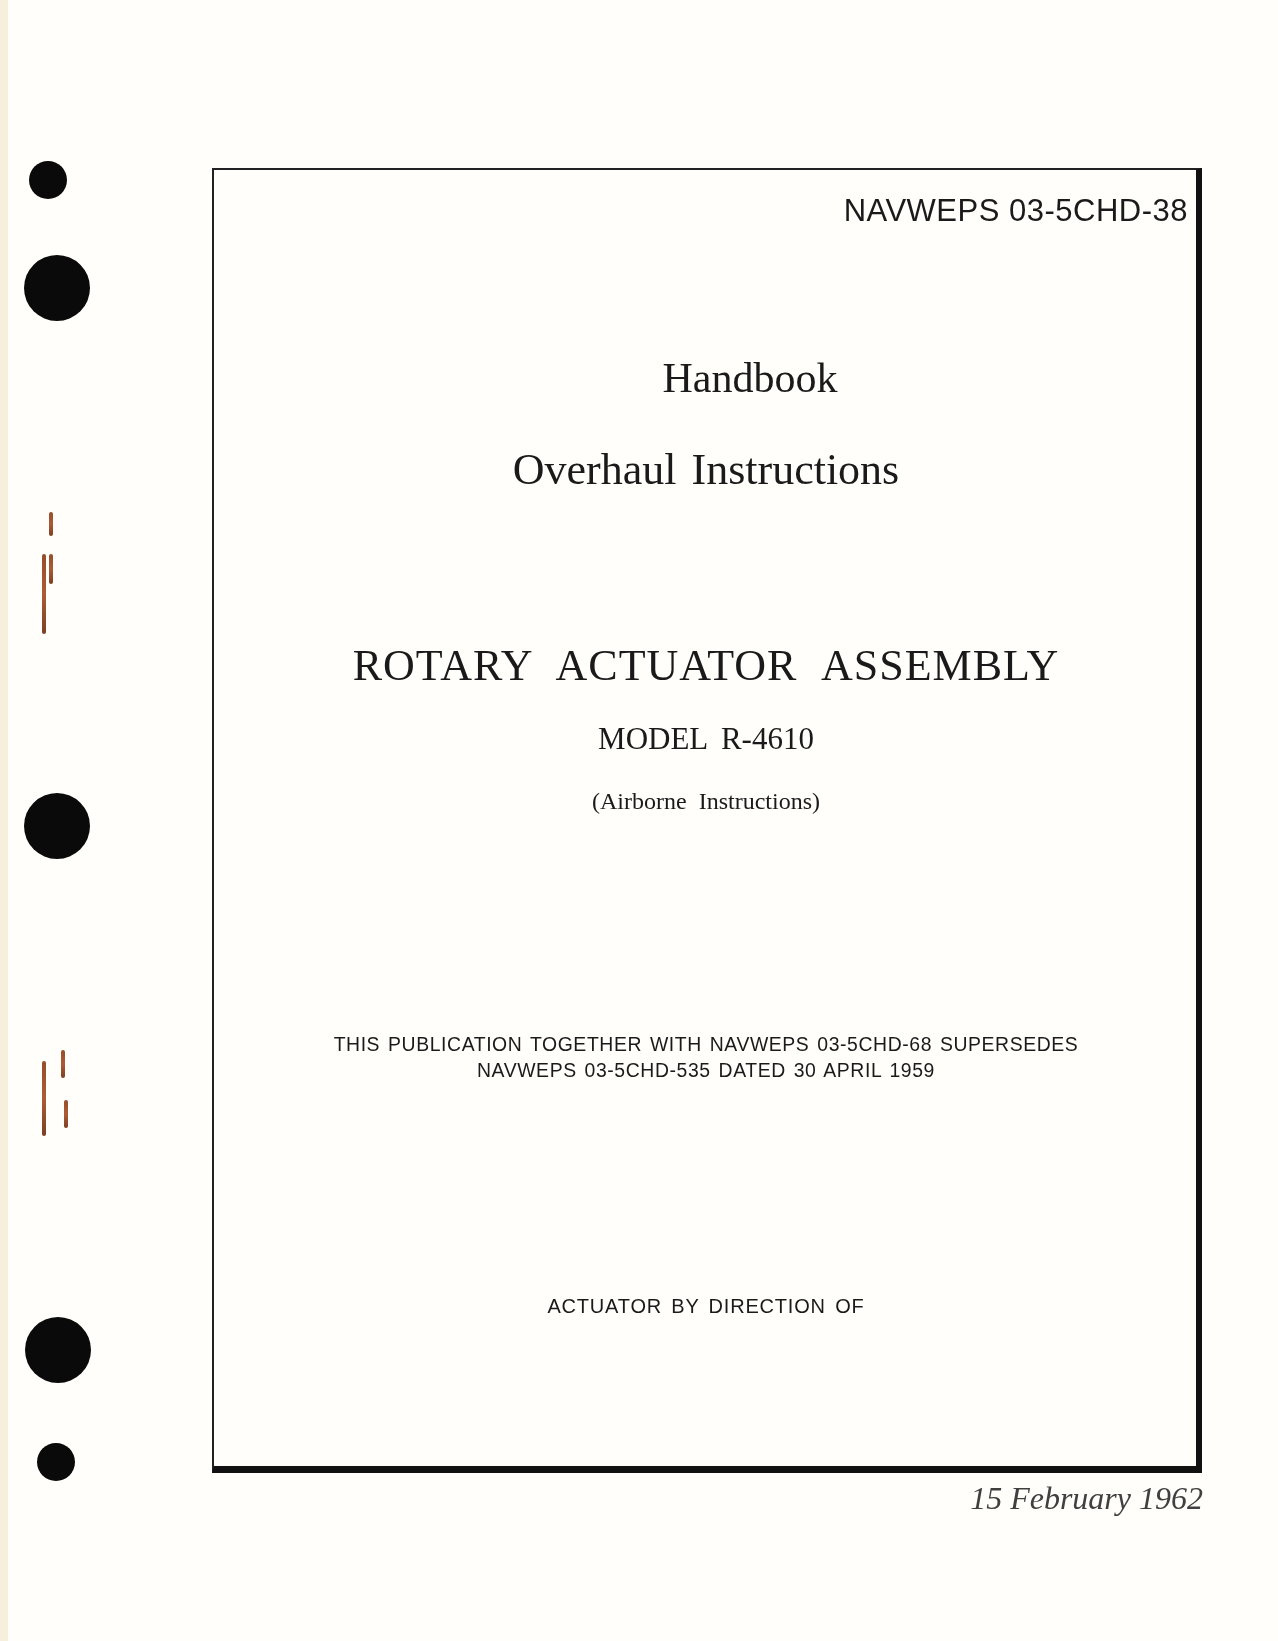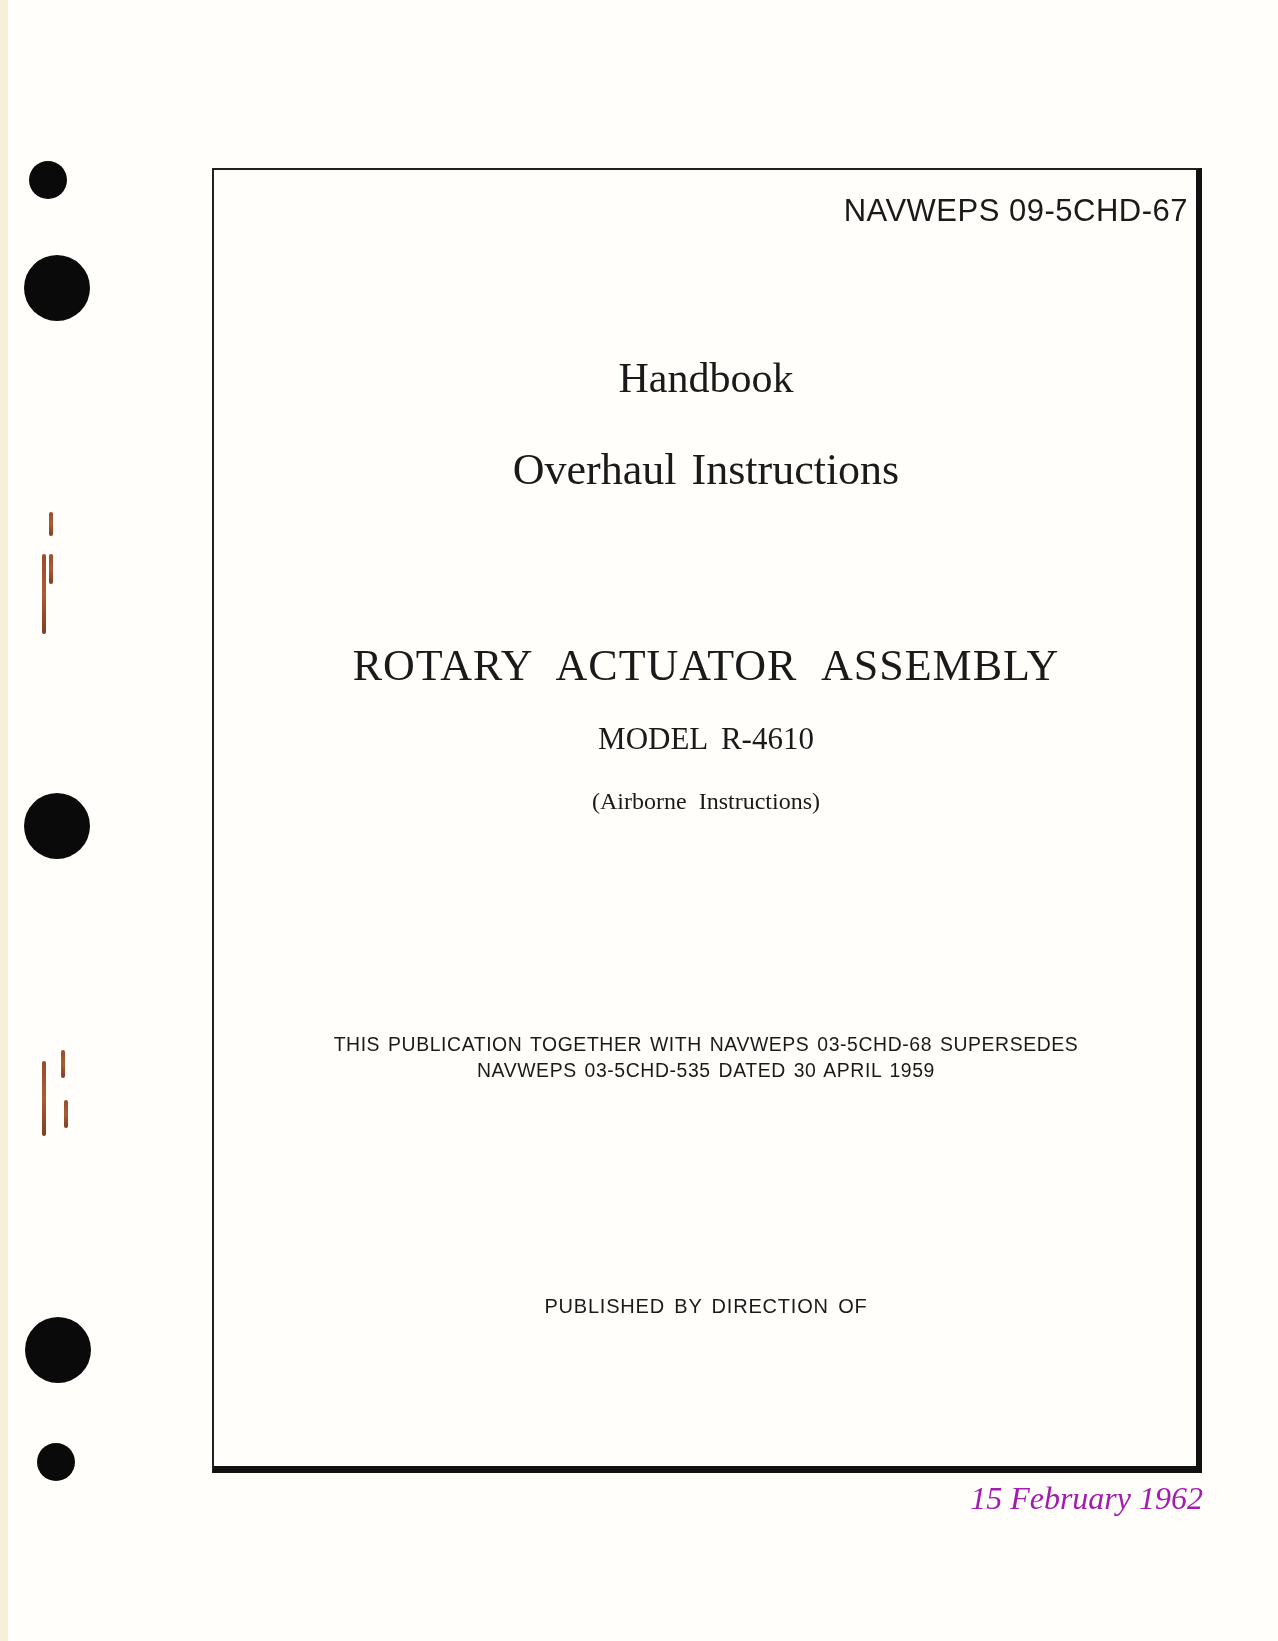--- a/index.html
+++ b/index.html
@@ -63,20 +63,21 @@
     .center-line {
       position: absolute;
       left: 212px;
       width: 988px;
       text-align: center;
     }
 
     .handbook {
       top: 354px;
       font-size: 42px;
+      padding-left: 44px;
     }
     .overhaul {
       top: 444px;
       font-size: 44px;
       word-spacing: 4px;
     }
     .main-title {
       top: 640px;
       font-size: 44px;
       letter-spacing: 1px;
@@ -113,21 +114,21 @@
     }
     .published span, .supersedes span { display: block; }
 
     .pub-date {
       position: absolute;
       right: 75px;
       top: 1480px;
       font-family: "Liberation Serif", serif;
       font-style: italic;
       font-size: 32px;
-      color: #a21caf;
+      color: #404040;
     }
   </style>
 </head>
 <body>
 
 <div class="paper-edge"></div>
 
 <div class="hole small" style="left:29px; top:161px;"></div>
 <div class="hole large" style="left:24px; top:255px;"></div>
 <div class="hole large" style="left:24px; top:793px;"></div>
@@ -136,31 +137,31 @@
 
 <div class="rust" style="left:49px; top:512px; height:24px;"></div>
 <div class="rust" style="left:42px; top:554px; height:80px;"></div>
 <div class="rust" style="left:49px; top:554px; height:30px;"></div>
 <div class="rust" style="left:42px; top:1061px; height:75px;"></div>
 <div class="rust" style="left:61px; top:1050px; height:28px;"></div>
 <div class="rust" style="left:64px; top:1100px; height:28px;"></div>
 
 <div class="frame"></div>
 
-<div class="doc-number">NAVWEPS 09-5CHD-67</div>
+<div class="doc-number">NAVWEPS 03-5CHD-38</div>
 
 <div class="center-line handbook">Handbook</div>
 <div class="center-line overhaul">Overhaul Instructions</div>
 
 <div class="center-line main-title">ROTARY ACTUATOR ASSEMBLY</div>
 <div class="center-line model">MODEL R-4610</div>
 <div class="center-line category">(Airborne Instructions)</div>
 
 <div class="center-line supersedes">
   <span>THIS PUBLICATION TOGETHER WITH NAVWEPS 03-5CHD-68 SUPERSEDES</span>
   <span>NAVWEPS 03-5CHD-535 DATED 30 APRIL 1959</span>
 </div>
 
 <div class="center-line published">
-  <span>PUBLISHED BY DIRECTION OF</span>
+  <span>ACTUATOR BY DIRECTION OF</span>
 </div>
 
 <div class="pub-date">15 February 1962</div>
 
 </body></html>

